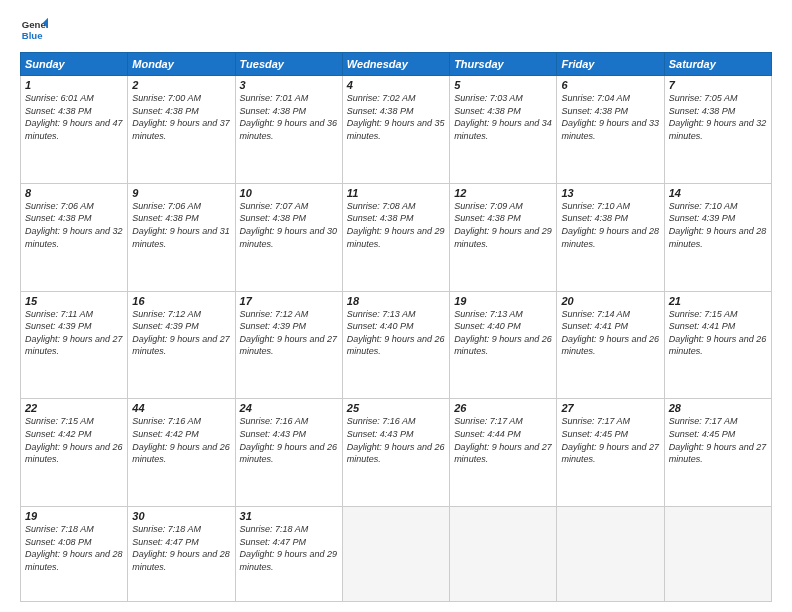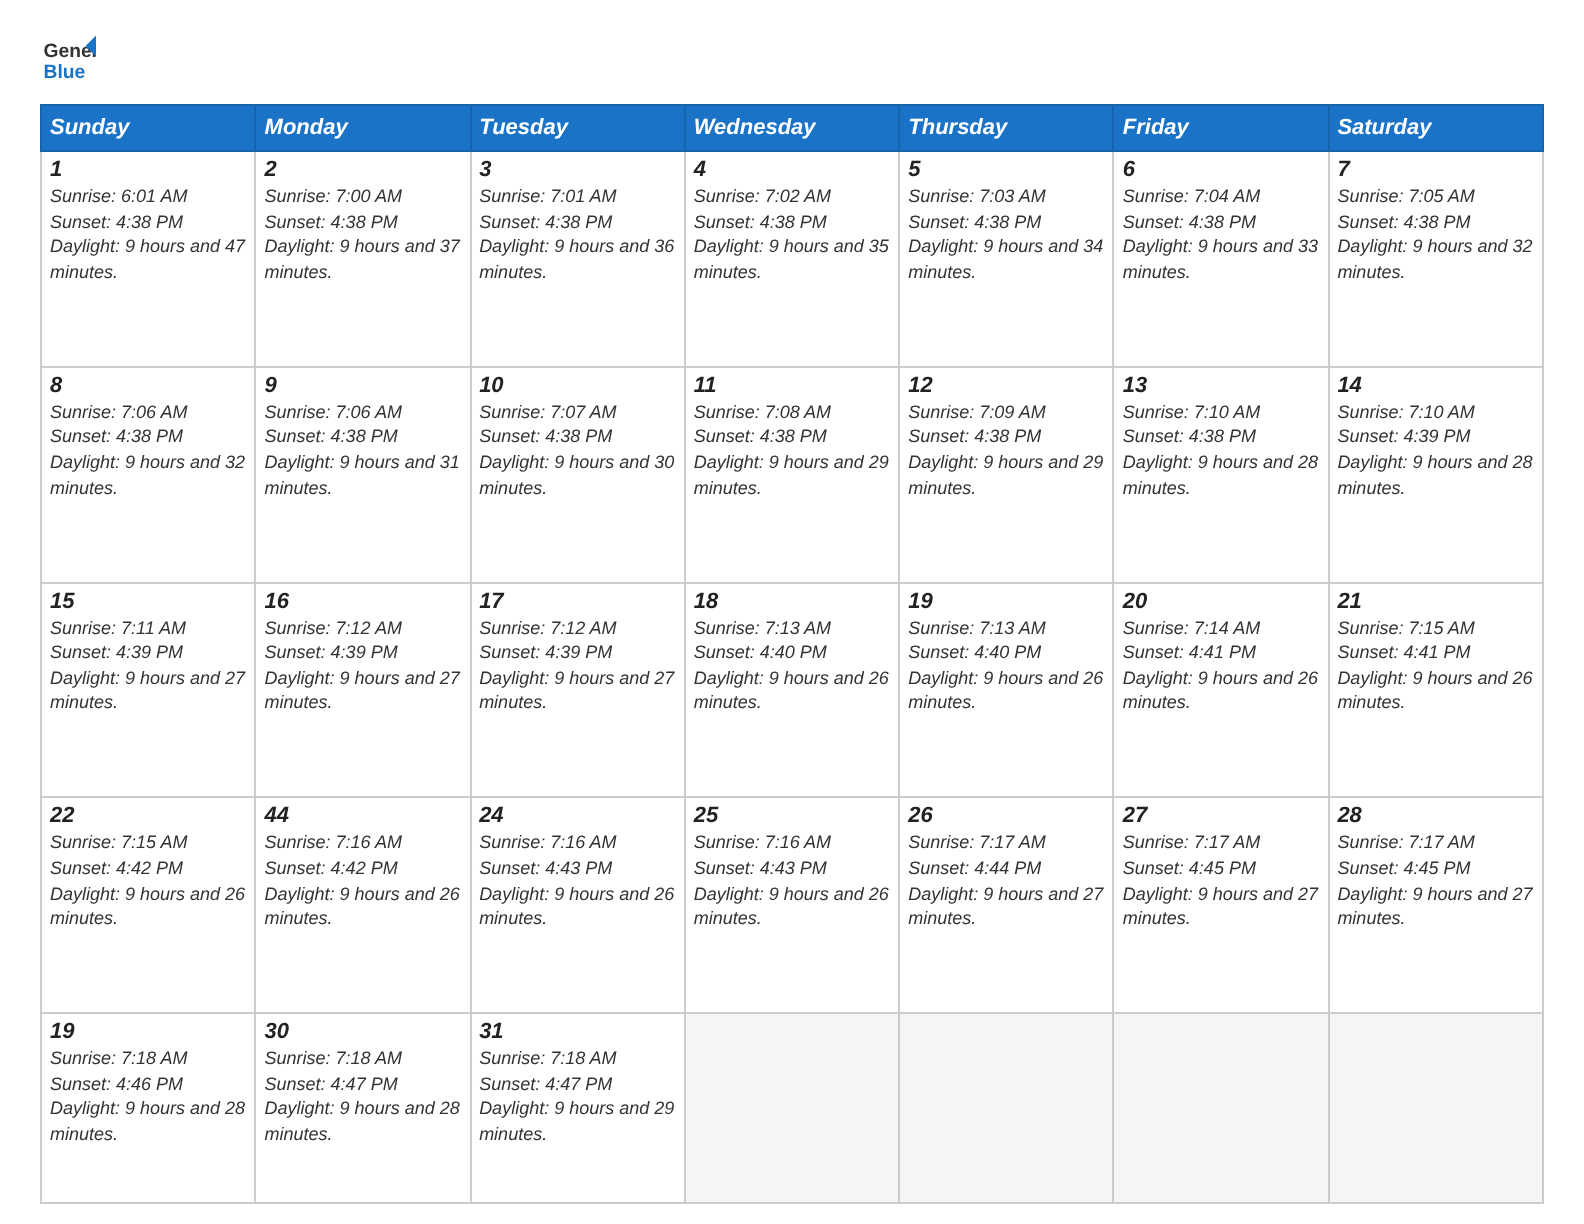--- a/index.html
+++ b/index.html
@@ -351,21 +351,21 @@
           <span>Sunset: 4:45 PM</span><br>
           <span>Daylight: 9 hours and 27 minutes.</span>
         </div>
       </td>
         </tr>
         <tr>
           <td>
         <span class="day-num">19</span>
         <div class="day-info">
           <span>Sunrise: 7:18 AM</span><br>
-          <span>Sunset: 4:46 PM</span><br>
+          <span>Sunset: 4:08 PM</span><br>
           <span>Daylight: 9 hours and 28 minutes.</span>
         </div>
       </td>
           <td>
         <span class="day-num">30</span>
         <div class="day-info">
           <span>Sunrise: 7:18 AM</span><br>
           <span>Sunset: 4:47 PM</span><br>
           <span>Daylight: 9 hours and 28 minutes.</span>
         </div>

